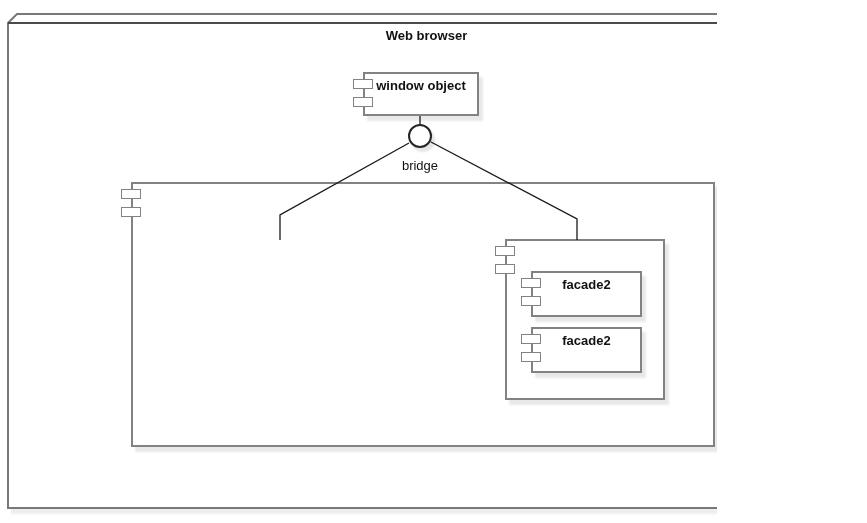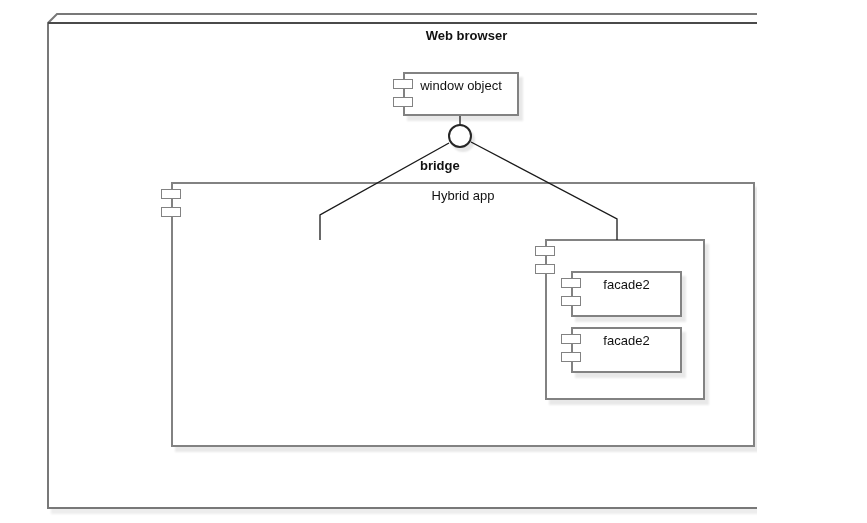--- a/index.html
+++ b/index.html
@@ -7,21 +7,20 @@
     padding: 0;
     background: #ffffff;
   }
   .canvas {
     position: relative;
     width: 717px;
     height: 523px;
     background: #ffffff;
     overflow: hidden;
     font-family: "Liberation Sans", "DejaVu Sans", sans-serif;
-    margin-left: 40px;
   }
   svg.layer {
     position: absolute;
     left: 0;
     top: 0;
     pointer-events: none;
   }
   #node-shape {
     filter: drop-shadow(4px 5px 1px rgba(0,0,0,0.07));
   }
@@ -42,21 +41,21 @@
     border: 2px solid #828282;
     box-shadow: 4px 5px 2px rgba(0,0,0,0.09);
   }
   .cmp-title {
     position: absolute;
     left: 0;
     top: 4px;
     width: 100%;
     text-align: center;
     font-size: 13px;
-    font-weight: normal;
+    font-weight: bold;
     color: #111;
     white-space: nowrap;
   }
   .tab {
     position: absolute;
     left: -12px;
     width: 20px;
     height: 10px;
     box-sizing: border-box;
     background: #ffffff;
@@ -74,43 +73,43 @@
     border: 2px solid #262626;
     border-radius: 50%;
     background: #ffffff;
     box-shadow: 3px 4px 2px rgba(0,0,0,0.10);
   }
   .iface-label {
     position: absolute;
     left: 380px;
     top: 158px;
     width: 80px;
+    text-align: center;
     font-size: 13px;
-    font-weight: bold;
+    font-weight: normal;
     color: #111;
   }
 </style>
 </head>
 <body>
 
 <div class="canvas">
 
   <svg class="layer" width="867" height="523" viewBox="0 0 867 523">
     <g id="node-shape">
       <path d="M17,14 L853,14 L853,499 L844,508 L8,508 L8,23 Z" fill="#ffffff" stroke="#787878" stroke-width="2" stroke-linejoin="miter"></path>
       <path d="M8,23 L844,23 M844,23 L844,508 M844,23 L853,14" fill="none" stroke="#4a4a4a" stroke-width="2"></path>
     </g>
   </svg>
 
   <div class="node-title">Web browser</div>
 
   <div class="component" style="left:131px; top:182px; width:584px; height:265px;">
     <span class="tab t1"></span>
     <span class="tab t2"></span>
-    <div class="cmp-title">Hybrid app</div>
   </div>
 
 
   <div class="component" style="left:505px; top:239px; width:160px; height:161px;">
     <span class="tab t1"></span>
     <span class="tab t2"></span>
   </div>
 
   <div class="component" style="left:531px; top:271px; width:111px; height:46px;">
     <span class="tab t1"></span>

